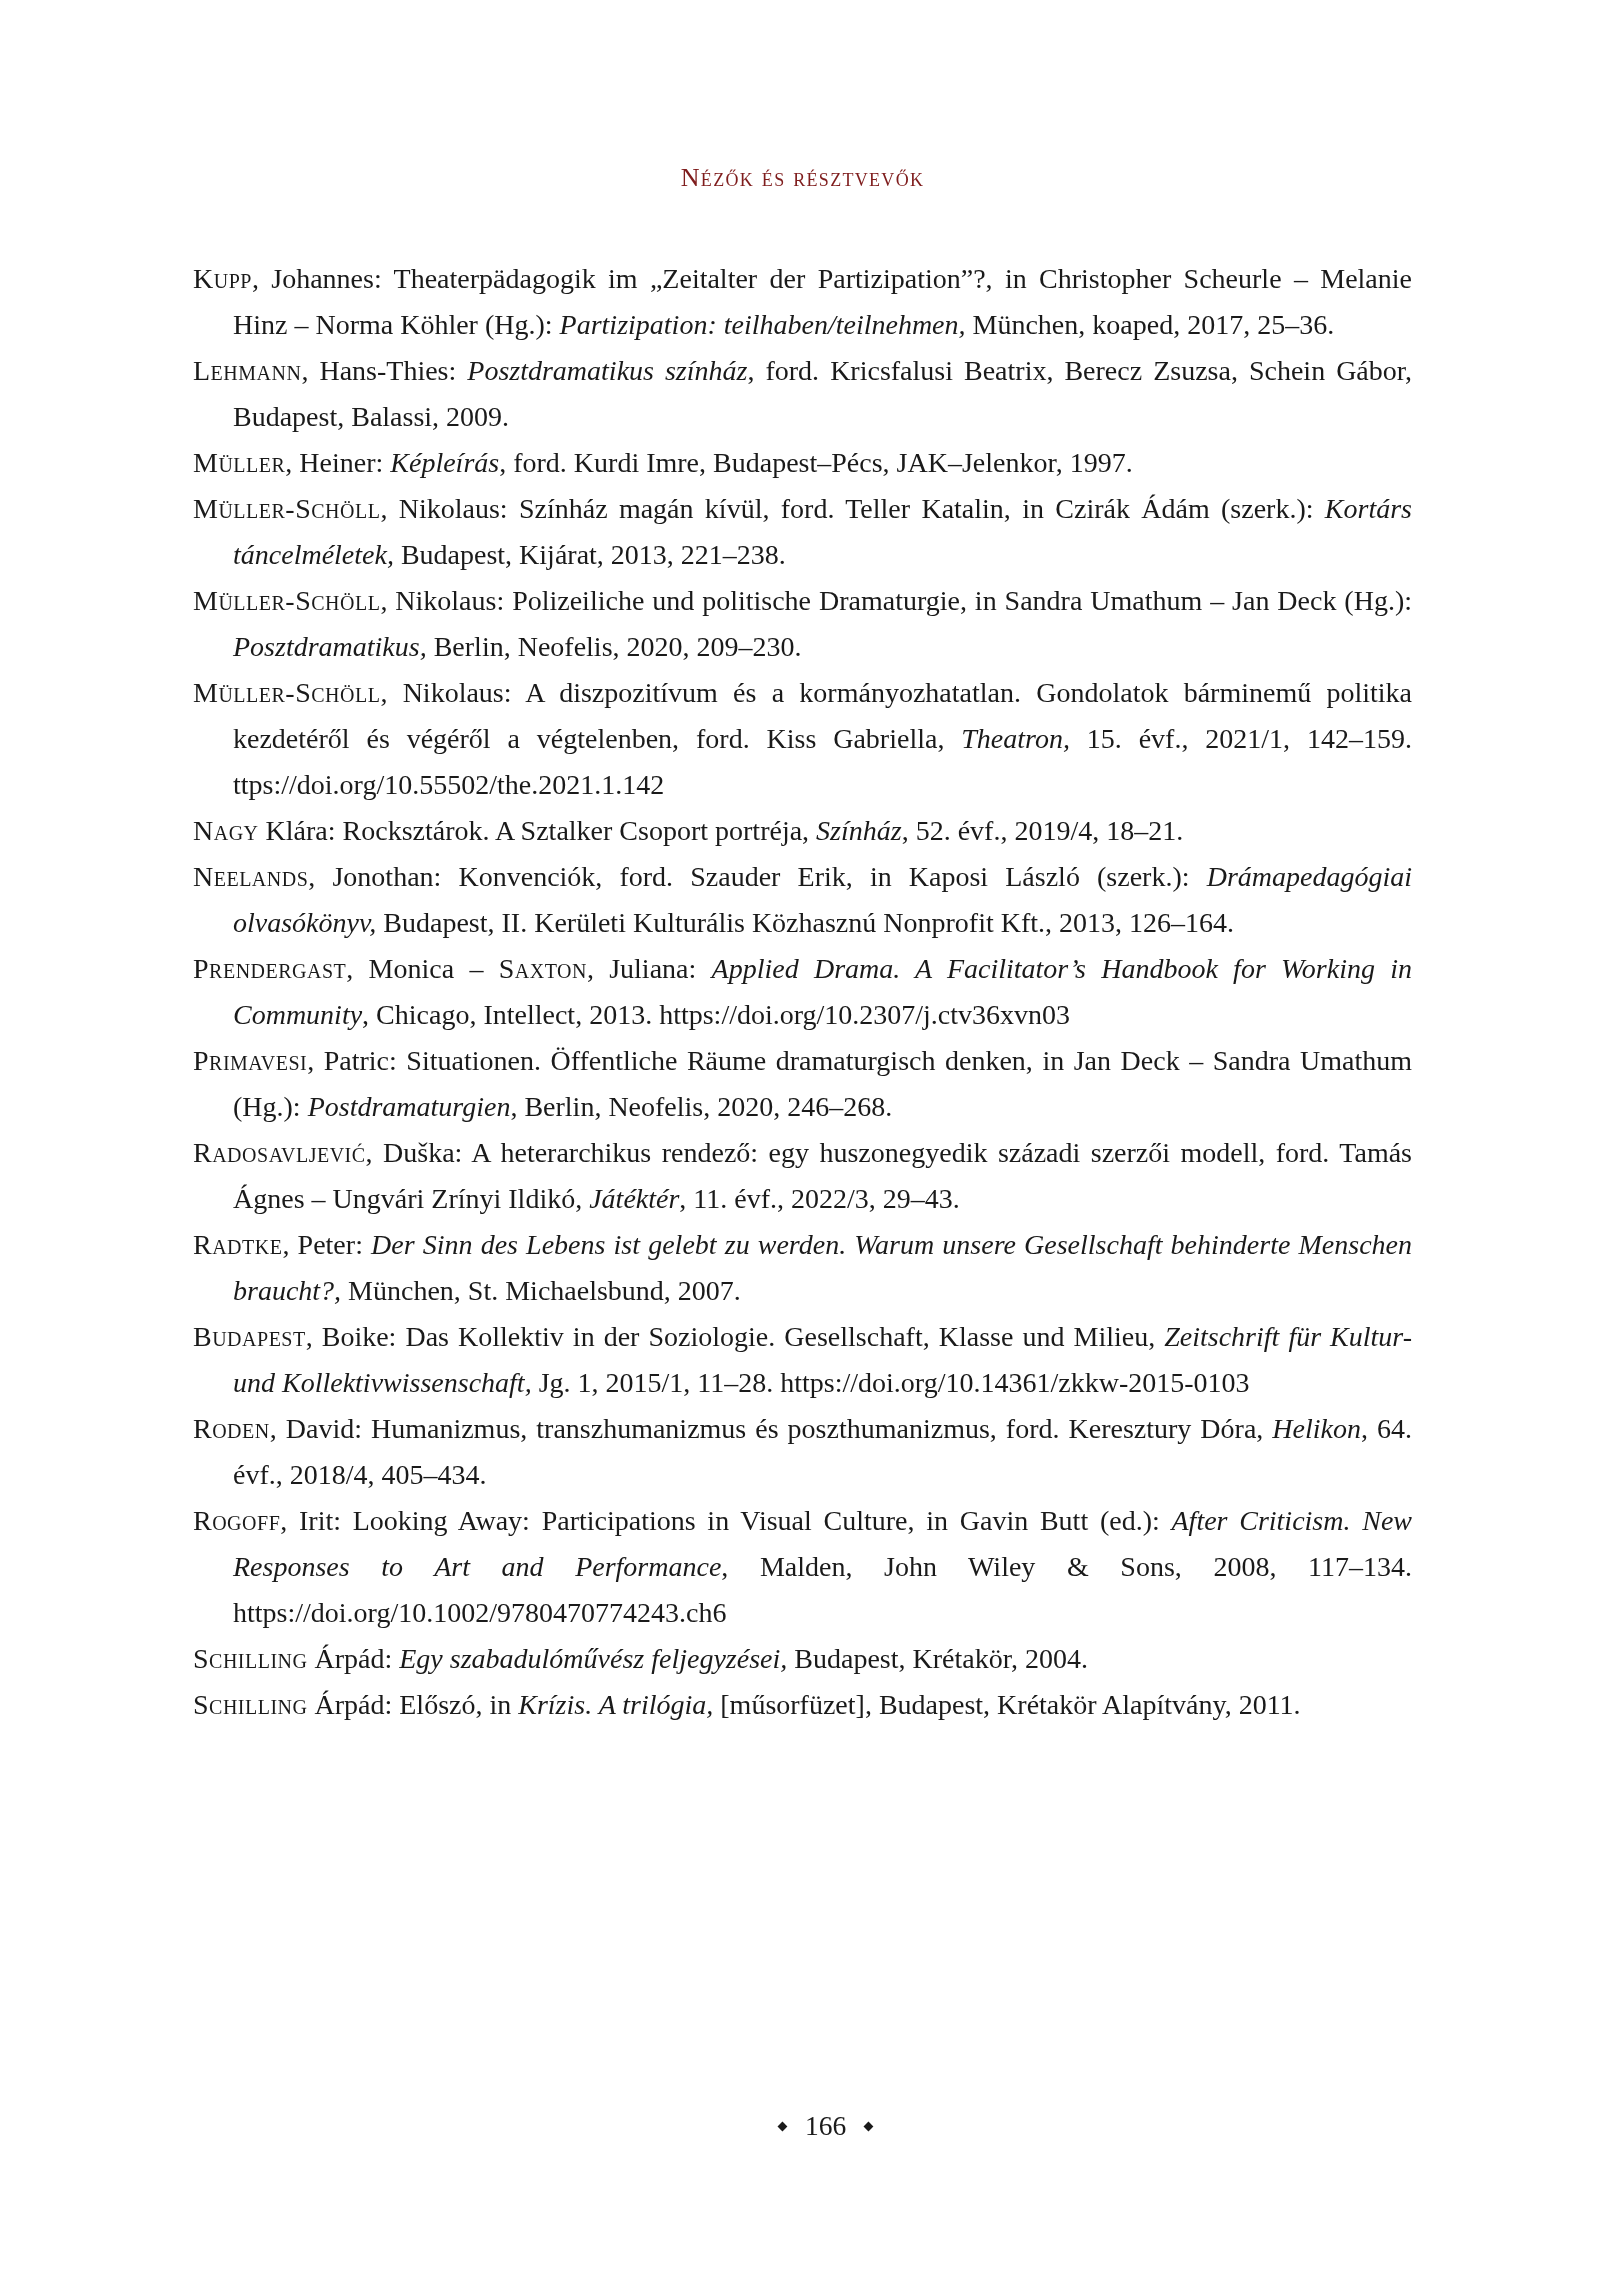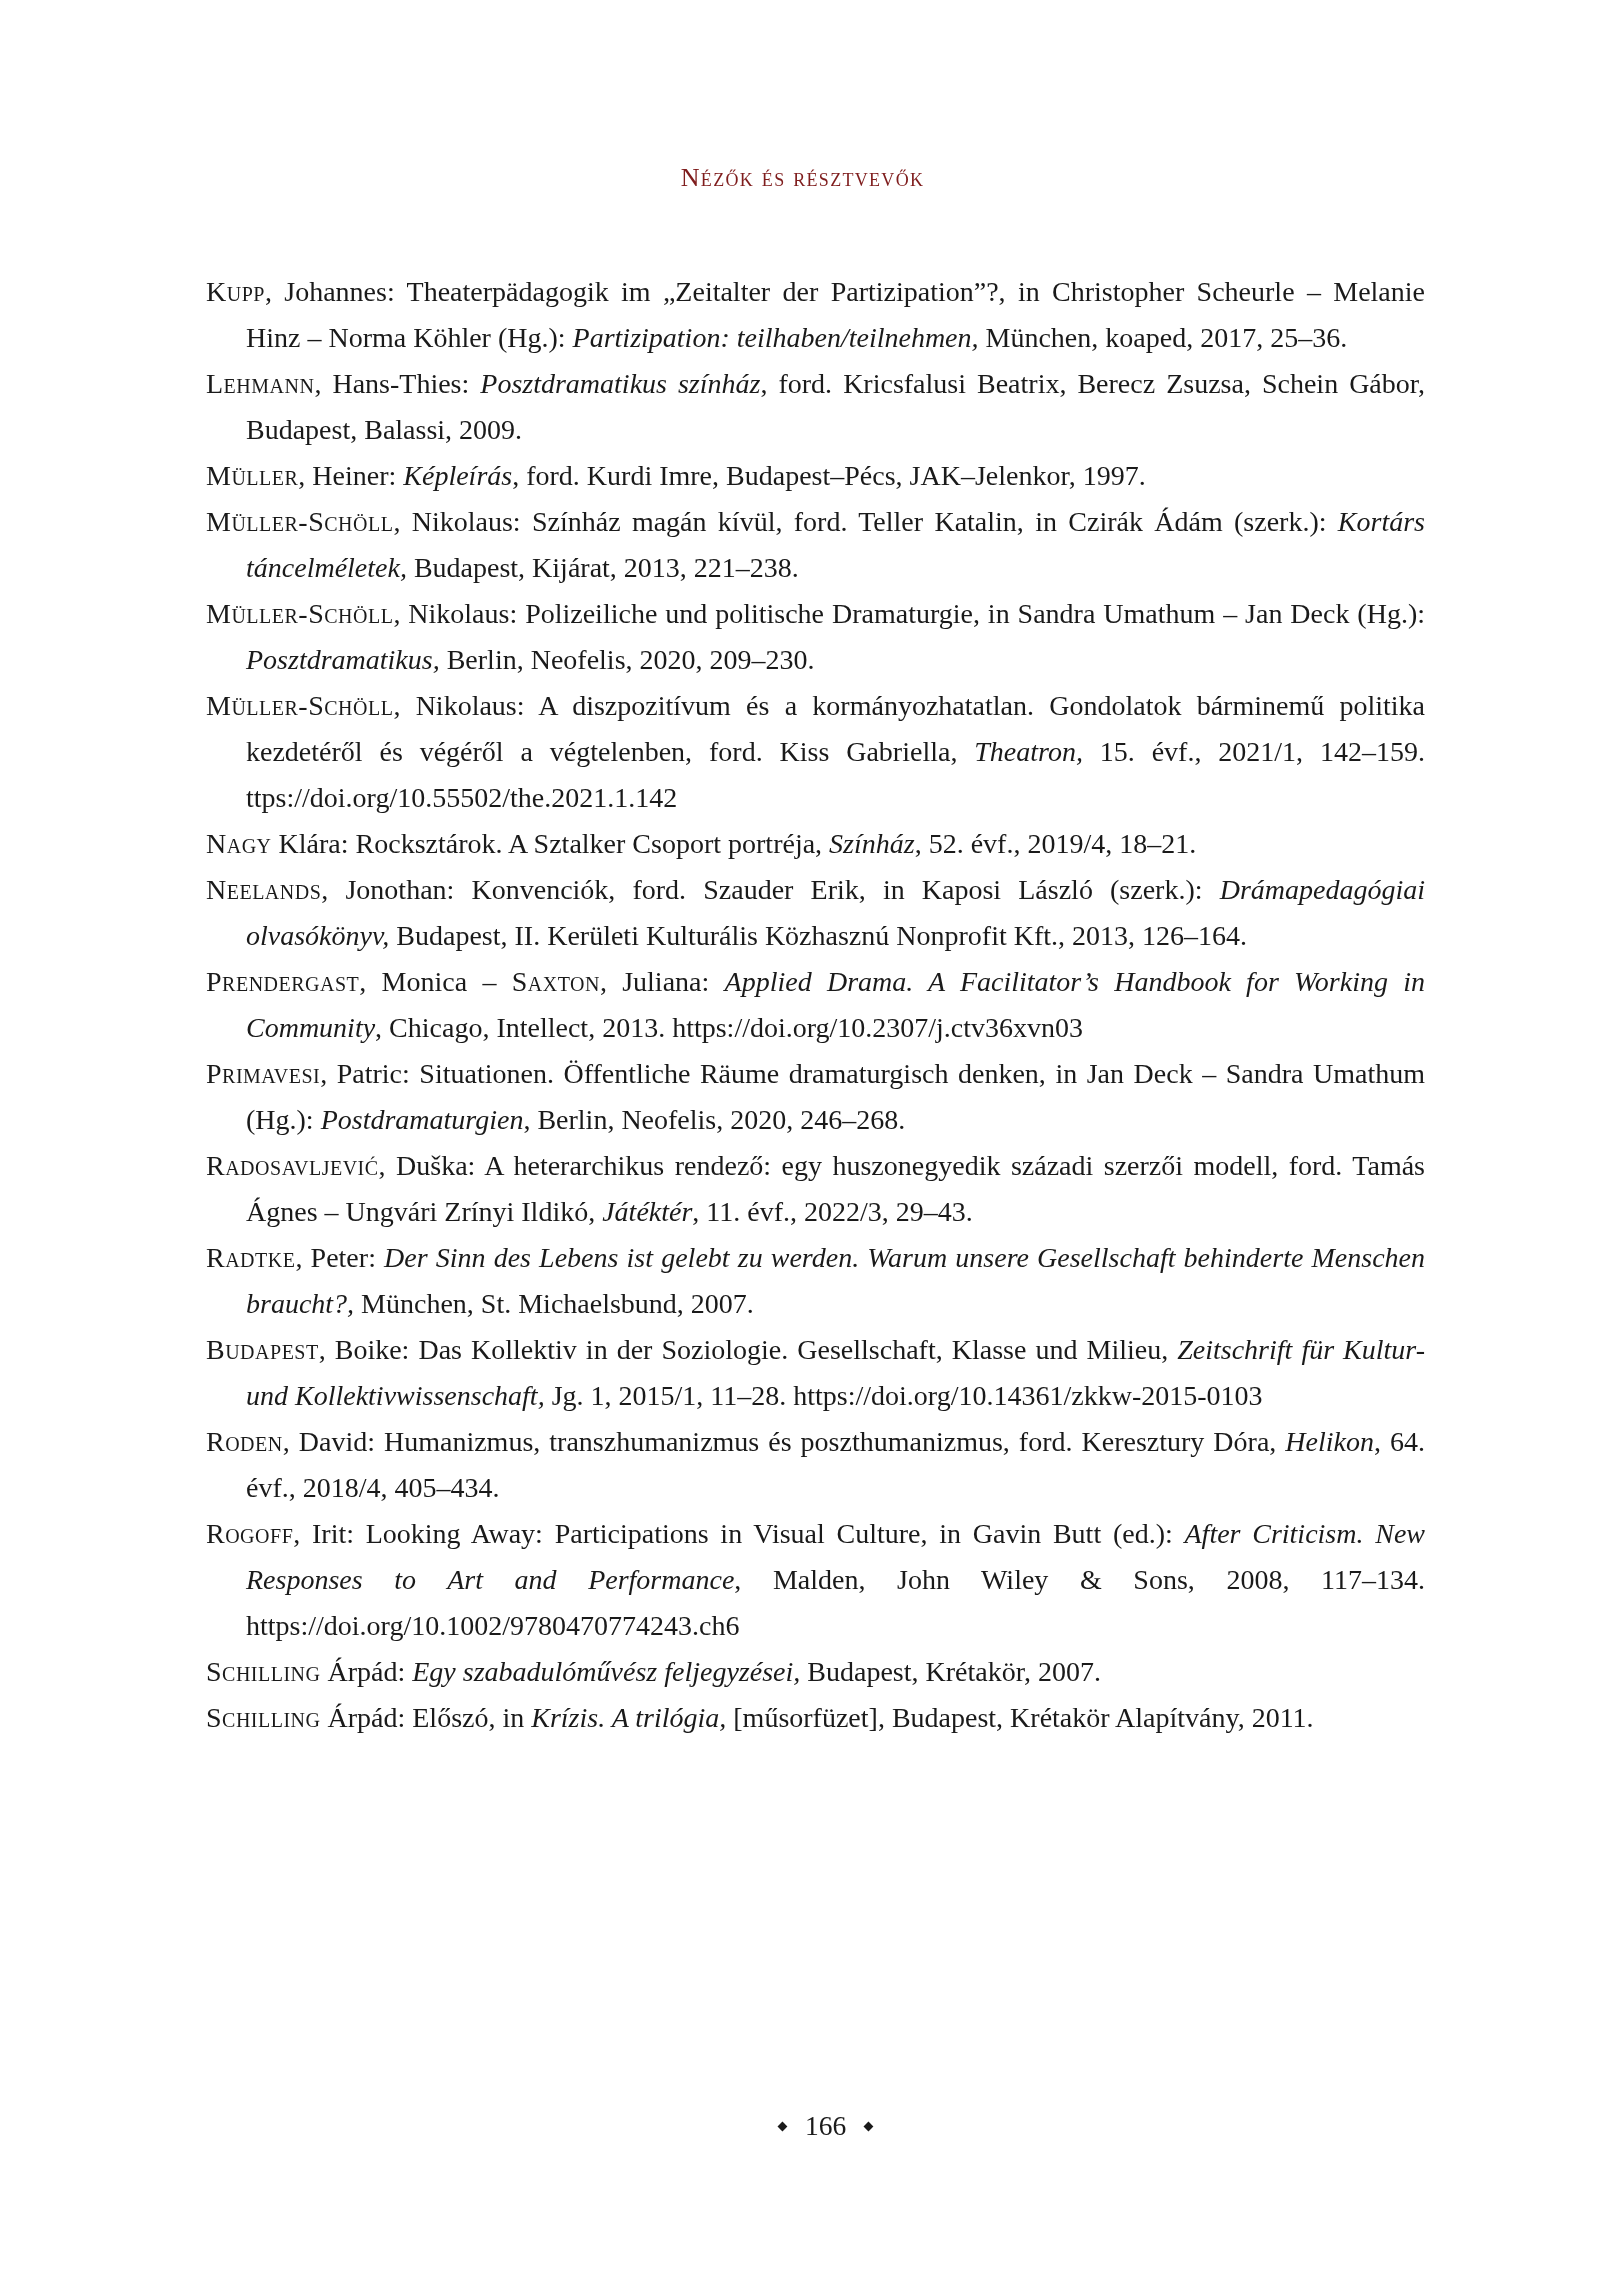--- a/index.html
+++ b/index.html
@@ -24,21 +24,21 @@
       font-size: 26px;
       letter-spacing: 1.3px;
       font-variant: small-caps;
       color: #7f1d1d;
     }
     .bib {
       position: absolute;
       top: 256px;
       left: 193px;
       width: 1219px;
-      margin: 13px;
+      margin: 0;
       padding: 0;
       list-style: none;
     }
     .bib-entry {
       font-size: 28px;
       line-height: 46px;
       padding-left: 40px;
       text-indent: -40px;
       text-align: justify;
       margin: 0;
@@ -85,21 +85,21 @@
     <li class="bib-entry"><span class="seg-sc">Müller-Schöll</span><span>, Nikolaus: A diszpozitívum és a kormányozhatatlan. Gondolatok bárminemű politika kezdetéről és végéről a végtelenben, ford. Kiss Gabriella, </span><span class="seg-i">Theatron,</span><span> 15. évf., 2021/1, 142–159. ttps://doi.org/10.55502/the.2021.1.142</span></li>
     <li class="bib-entry"><span class="seg-sc">Nagy</span><span> Klára: Rocksztárok. A Sztalker Csoport portréja, </span><span class="seg-i">Színház</span><span>, 52. évf., 2019/4, 18–21.</span></li>
     <li class="bib-entry"><span class="seg-sc">Neelands</span><span>, Jonothan: Konvenciók, ford. Szauder Erik, in Kaposi László (szerk.): </span><span class="seg-i">Drámapedagógiai olvasókönyv,</span><span> Budapest, II. Kerületi Kulturális Közhasznú Nonprofit Kft., 2013, 126–164.</span></li>
     <li class="bib-entry"><span class="seg-sc">Prendergast</span><span>, Monica – </span><span class="seg-sc">Saxton</span><span>, Juliana: </span><span class="seg-i">Applied Drama. A Facilitator’s Handbook for Working in Community</span><span>, Chicago, Intellect, 2013. https://doi.org/10.2307/j.ctv36xvn03</span></li>
     <li class="bib-entry"><span class="seg-sc">Primavesi</span><span>, Patric: Situationen. Öffentliche Räume dramaturgisch denken, in Jan Deck – Sandra Umathum (Hg.): </span><span class="seg-i">Postdramaturgien</span><span>, Berlin, Neofelis, 2020, 246–268.</span></li>
     <li class="bib-entry"><span class="seg-sc">Radosavljević</span><span>, Duška: A heterarchikus rendező: egy huszonegyedik századi szerzői modell, ford. Tamás Ágnes – Ungvári Zrínyi Ildikó, </span><span class="seg-i">Játéktér</span><span>, 11. évf., 2022/3, 29–43.</span></li>
     <li class="bib-entry"><span class="seg-sc">Radtke</span><span>, Peter: </span><span class="seg-i">Der Sinn des Lebens ist gelebt zu werden. Warum unsere Gesellschaft behinderte Menschen braucht?,</span><span> München, St. Michaelsbund, 2007.</span></li>
     <li class="bib-entry"><span class="seg-sc">Budapest</span><span>, Boike: Das Kollektiv in der Soziologie. Gesellschaft, Klasse und Milieu, </span><span class="seg-i">Zeitschrift für Kultur- und Kollektivwissenschaft,</span><span> Jg. 1, 2015/1, 11–28. https://doi.org/10.14361/zkkw-2015-0103</span></li>
     <li class="bib-entry"><span class="seg-sc">Roden</span><span>, David: Humanizmus, transzhumanizmus és poszthumanizmus, ford. Keresztury Dóra, </span><span class="seg-i">Helikon</span><span>, 64. évf., 2018/4, 405–434.</span></li>
     <li class="bib-entry"><span class="seg-sc">Rogoff</span><span>, Irit: Looking Away: Participations in Visual Culture, in Gavin Butt (ed.): </span><span class="seg-i">After Criticism. New Responses to Art and Performance</span><span>, Malden, John Wiley &amp; Sons, 2008, 117–134. https://doi.org/10.1002/9780470774243.ch6</span></li>
-    <li class="bib-entry"><span class="seg-sc">Schilling</span><span> Árpád: </span><span class="seg-i">Egy szabadulóművész feljegyzései,</span><span> Budapest, Krétakör, 2007.</span></li>
+    <li class="bib-entry"><span class="seg-sc">Schilling</span><span> Árpád: </span><span class="seg-i">Egy szabadulóművész feljegyzései,</span><span> Budapest, Krétakör, 2004.</span></li>
     <li class="bib-entry"><span class="seg-sc">Schilling</span><span> Árpád: Előszó, in </span><span class="seg-i">Krízis. A trilógia,</span><span> [műsorfüzet], Budapest, Krétakör Alapítvány, 2011.</span></li>
   </ul>
 
 <div class="page-number">
   <span class="diamond"></span>
   <span>166</span>
   <span class="diamond"></span>
 </div>
 
 

